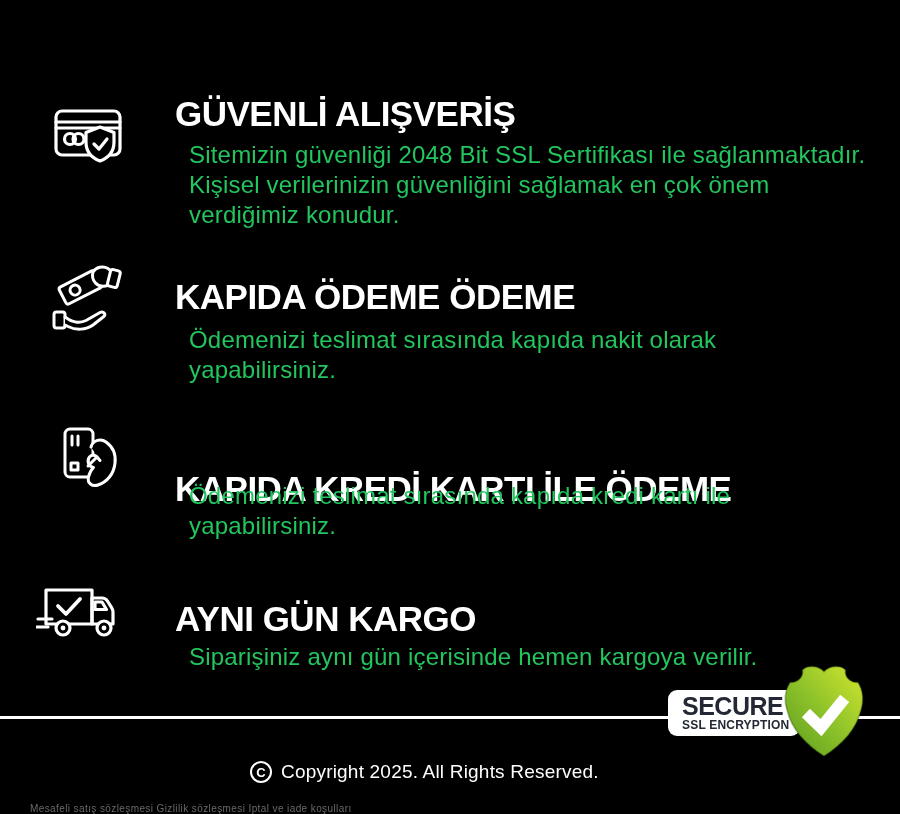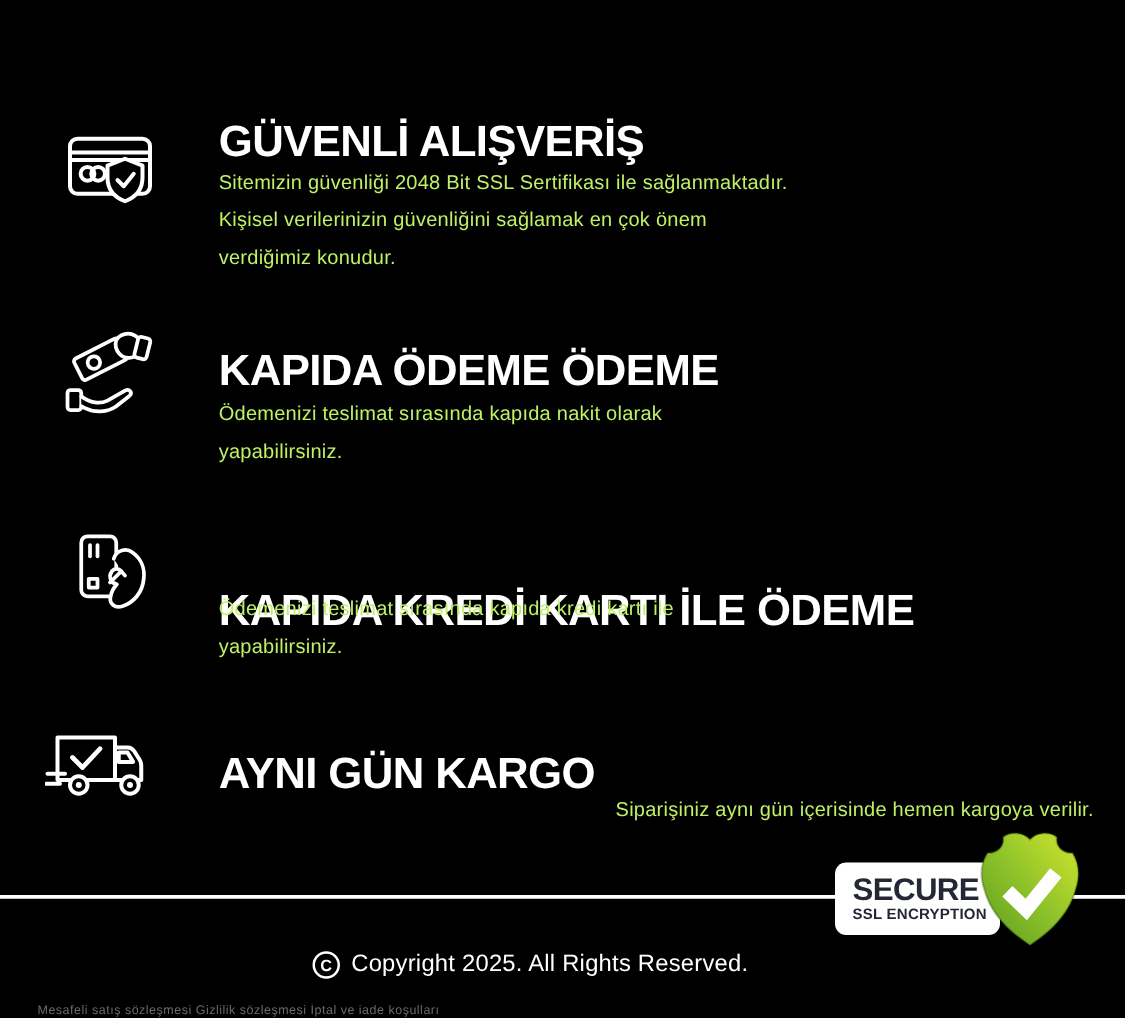--- a/index.html
+++ b/index.html
@@ -9,33 +9,33 @@
     font-family:"Liberation Sans","DejaVu Sans",sans-serif;
   }
   .feature{position:absolute;left:0;width:900px;}
   .feature-icon{position:absolute;}
   .feature-title{
     position:absolute;left:175px;
     color:#fff;font-weight:800;font-size:35px;line-height:46px;
     letter-spacing:-0.5px;white-space:nowrap;
   }
   .feature-desc{
-    position:absolute;left:175px;width:700px;
-    color:#bef264;font-size:16px;line-height:30px;font-weight:400;
+    position:absolute;left:189px;width:700px;
+    color:#22c55e;font-size:24px;line-height:30px;font-weight:400;
     white-space:pre-line;letter-spacing:0.2px;
   }
   .i1{left:50px;top:97px;}  .t1{top:62px;}  .d1{top:116px;}
   .i2{left:50px;top:262px;} .t2{top:245px;} .d2{top:301px;}
   .i3{left:55px;top:424px;} .t3{top:430px;margin-top:36px;} .d3{top:457px;}
-  .i4{left:36px;top:578px;} .t4{top:567px;} .d4{top:618px;text-align:right;}
+  .i4{left:36px;top:578px;} .t4{top:567px;} .d4{top:618px;}
 
   .divider{position:absolute;left:0;top:716px;width:900px;height:3px;background:#fff;z-index:1;}
 
   .ssl-badge{
-    position:absolute;left:668px;top:690px;width:132px;height:58px;
+    position:absolute;left:668px;top:690px;width:132px;height:46px;
     background:#fff;border-radius:9px;z-index:2;
     display:flex;flex-direction:column;justify-content:center;
     padding-left:14px;box-sizing:border-box;
   }
   .ssl-badge .l1{color:#232834;font-weight:800;font-size:25px;line-height:25px;letter-spacing:-0.5px;}
   .ssl-badge .l2{color:#232834;font-weight:700;font-size:12px;line-height:13px;letter-spacing:0.2px;}
   .ssl-shield{position:absolute;left:780px;top:663px;width:88px;height:100px;z-index:3;}
 
   .copyright{
     position:absolute;left:250px;top:758px;height:28px;

